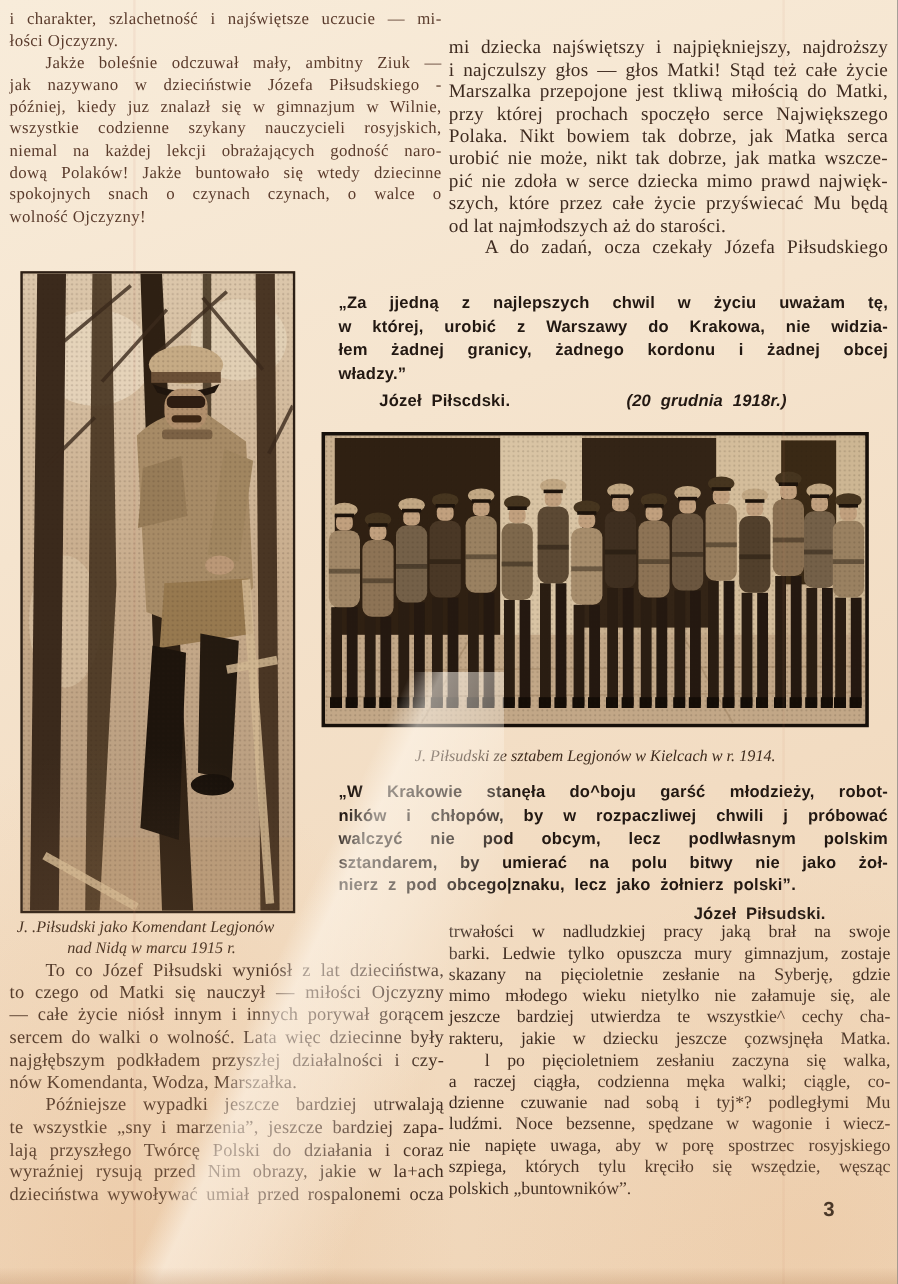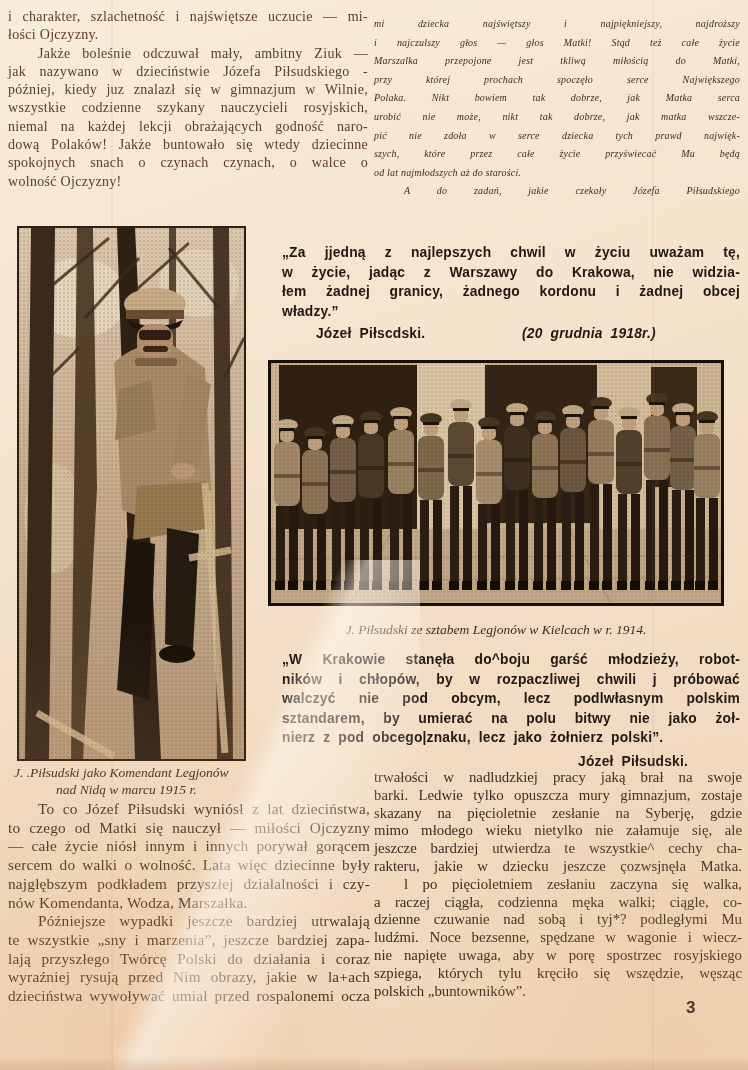--- a/index.html
+++ b/index.html
@@ -17,21 +17,21 @@
   .crease2{position:absolute;left:652px;top:0;width:2px;height:1070px;background:rgba(206,128,108,.08);pointer-events:none;}
   .bottom-edge{position:absolute;left:0;bottom:0;width:748px;height:14px;
     background:linear-gradient(transparent,rgba(186,138,98,.30));pointer-events:none;}
 
   .block{position:absolute;}
   .line{text-align:justify;text-align-last:justify;}
   .line.last{text-align-last:left;}
   .line.indent{text-indent:30px;}
 
   #left-top{left:8px;top:8px;width:360px;font-size:14px;line-height:18.3px;color:#5a3b2c;letter-spacing:.3px;}
-  #right-top{left:374px;top:15px;width:366px;font-size:10px;line-height:18.6px;color:#3e2b20;letter-spacing:.2px;font-style:italic;}
+  #right-top{left:374px;top:31px;width:366px;font-size:16px;line-height:18.6px;color:#3e2b20;letter-spacing:.2px;}
   #left-bottom{left:8px;top:800px;width:362px;font-size:15.3px;line-height:18.7px;color:#432e22;letter-spacing:.2px;}
   #right-bottom{left:374px;top:769px;width:368px;font-size:14.8px;line-height:17.8px;color:#3e2b20;}
 
   .quote{font-family:"Liberation Sans",sans-serif;font-weight:bold;font-size:13.8px;
     line-height:19.6px;color:#221812;letter-spacing:.2px;word-spacing:4px;}
   #quote1{left:282px;top:243px;width:458px;}
   #quote2{left:282px;top:650px;width:458px;}
   .qcenter{}
   .qlast{text-align:left;}
   .sigrow{position:relative;height:20px;margin-top:3px;}
@@ -69,30 +69,30 @@
       <div class="line last">wolność Ojczyzny!</div>
     </div>
 
   <div class="block" id="right-top">
       <div class="line">mi dziecka najświętszy i najpiękniejszy, najdroższy</div>
       <div class="line">i najczulszy głos — głos Matki! Stąd też całe życie</div>
       <div class="line">Marszalka przepojone jest tkliwą miłością do Matki,</div>
       <div class="line">przy której prochach spoczęło serce Największego</div>
       <div class="line">Polaka. Nikt bowiem tak dobrze, jak Matka serca</div>
       <div class="line">urobić nie może, nikt tak dobrze, jak matka wszcze-</div>
-      <div class="line">pić nie zdoła w serce dziecka tych prawd najwięk-</div>
+      <div class="line">pić nie zdoła w serce dziecka mimo prawd najwięk-</div>
       <div class="line">szych, które przez całe życie przyświecać Mu będą</div>
       <div class="line last">od lat najmłodszych aż do starości.</div>
-      <div class="line indent">A do zadań, jakie czekały Józefa Piłsudskiego</div>
+      <div class="line indent">A do zadań, ocza czekały Józefa Piłsudskiego</div>
     </div>
 
   <div class="block quote" id="quote1">
     <div>
         <div class="line">„Za jjedną z najlepszych chwil w życiu uważam tę,</div>
-        <div class="line">w życie, jadąc z Warszawy do Krakowa, nie widzia-</div>
+        <div class="line">w której, urobić z Warszawy do Krakowa, nie widzia-</div>
         <div class="line">łem żadnej granicy, żadnego kordonu i żadnej obcej</div>
       </div>
     <div class="qcenter">władzy.”</div>
     <div class="sigrow">
       <span class="sig1">Józeł Piłscdski.</span>
       <span class="qdate">(20 grudnia 1918r.)</span>
     </div>
   </div>
 
   <div class="block photo" id="portrait">

